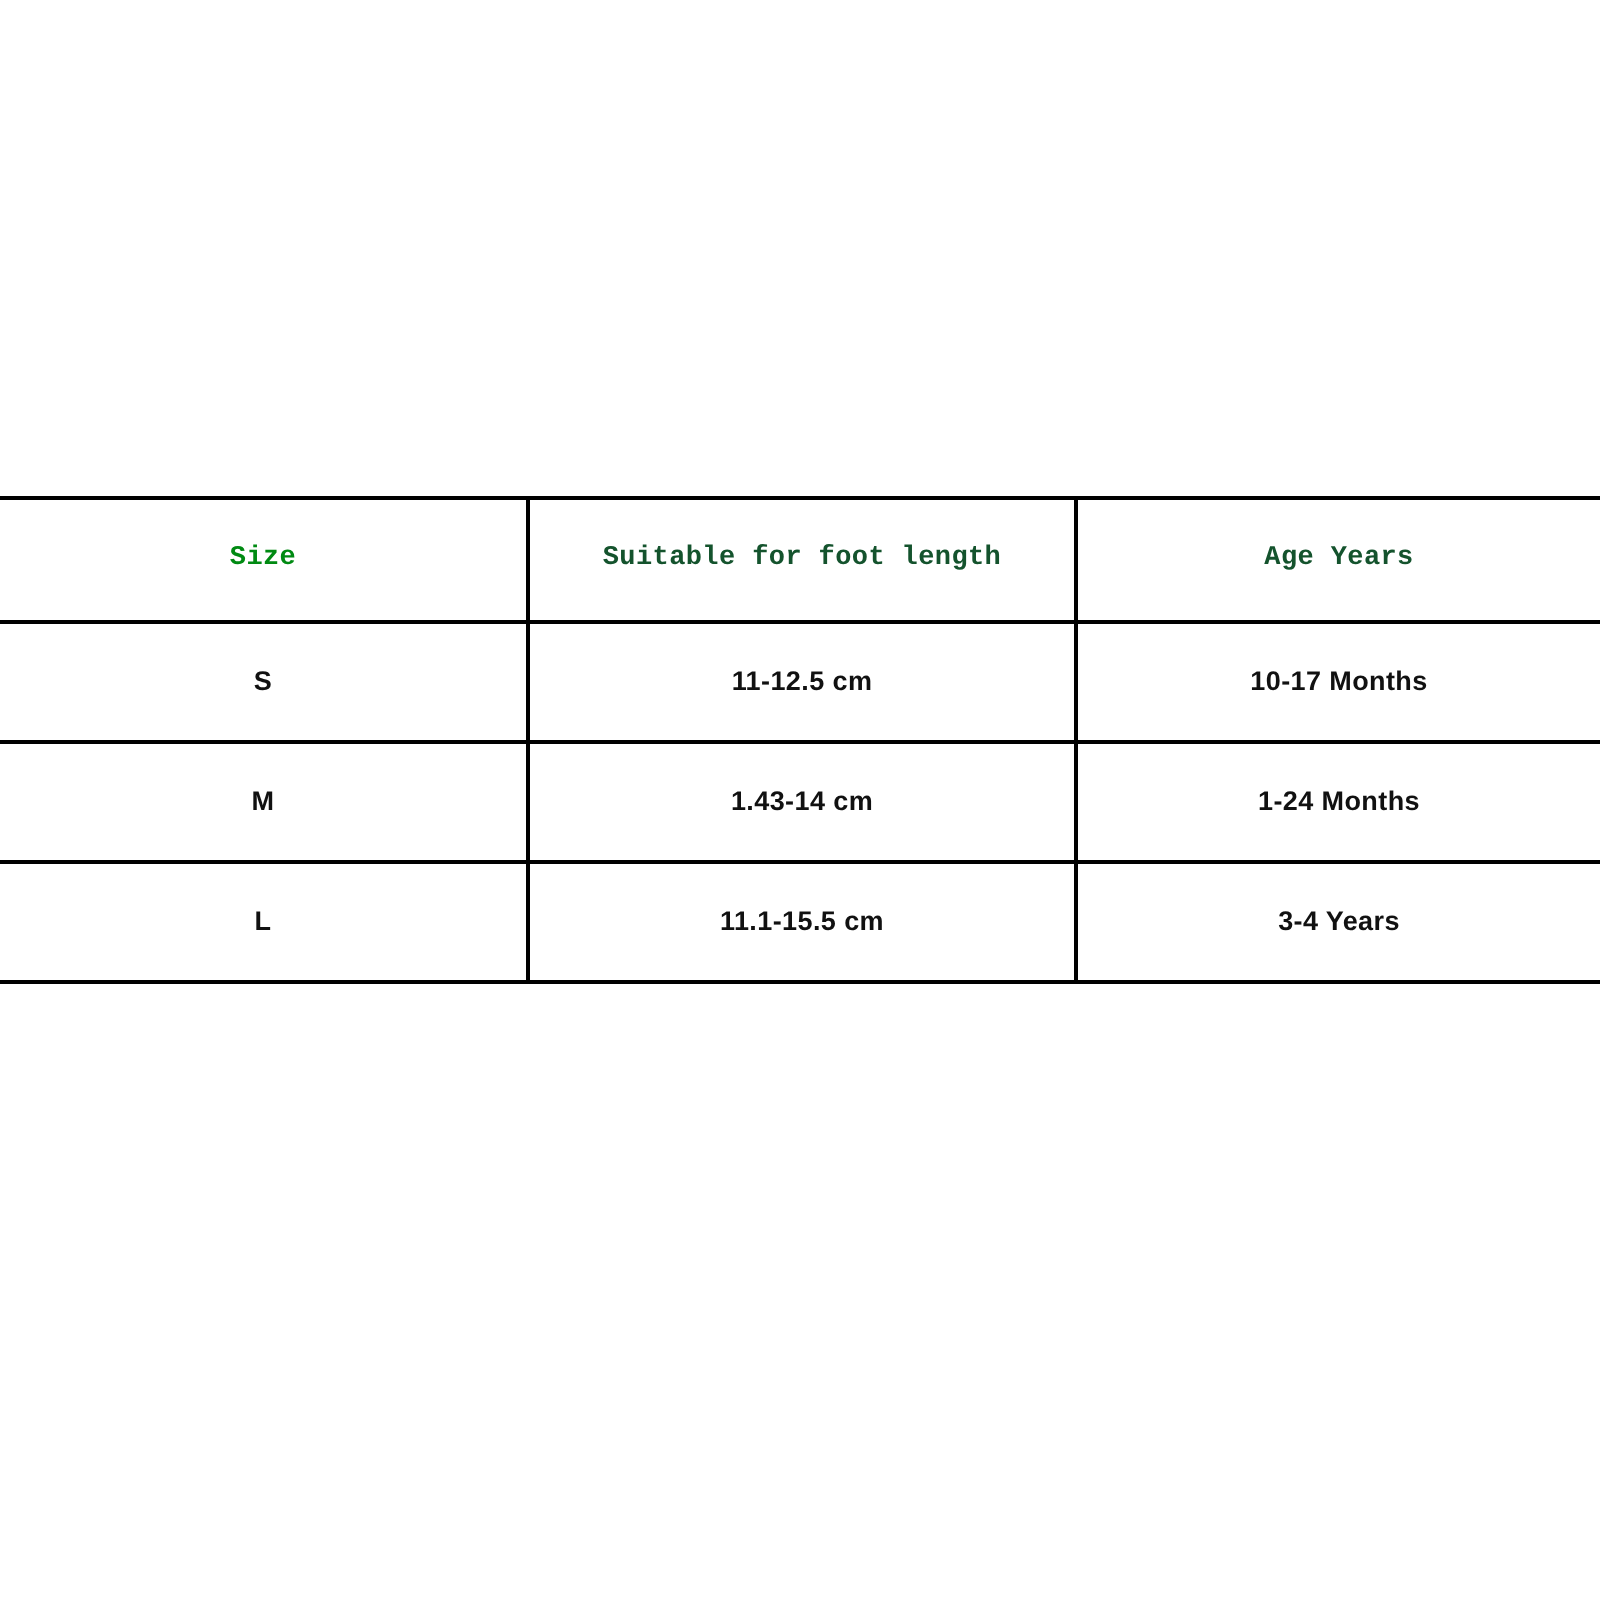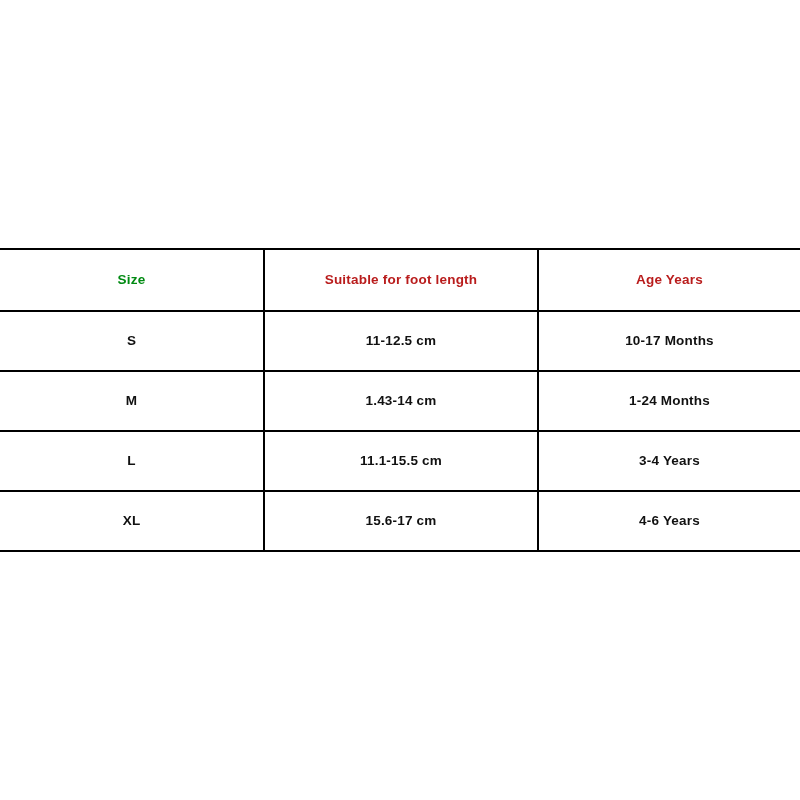--- a/index.html
+++ b/index.html
@@ -52,32 +52,33 @@
   table.size-chart th.sep,
   table.size-chart td.sep {
     border-left: 2px solid #000000;
   }
 
   table.size-chart thead th {
     height: 60px;
     font-size: 13.5px;
     font-weight: bold;
     letter-spacing: 0.2px;
+    font-family: Liberation Mono, monospace;
   }
 
   table.size-chart tbody td {
     height: 58px;
     font-size: 13.5px;
     font-weight: bold;
     color: #111111;
     letter-spacing: 0.2px;
   }
 
   .hdr-size { color: #008a12; }
-  .hdr-pink { color: #b91c1c; }
+  .hdr-pink { color: #14532d; }
 
   .cell-inner {
     display: block;
     line-height: 1.1;
   }
 </style>
 </head>
 <body>
 
 <div id="size-chart-wrapper">
@@ -127,26 +128,15 @@
         <td>
           <span class="cell-inner">L</span>
         </td>
         <td class="sep">
           <span class="cell-inner">11.1-15.5 cm</span>
         </td>
         <td class="sep">
           <span class="cell-inner">3-4 Years</span>
         </td>
       </tr>
-      <tr>
-        <td>
-          <span class="cell-inner">XL</span>
-        </td>
-        <td class="sep">
-          <span class="cell-inner">15.6-17 cm</span>
-        </td>
-        <td class="sep">
-          <span class="cell-inner">4-6 Years</span>
-        </td>
-      </tr>
     </tbody>
   </table>
 </div>
 
 </body></html>

